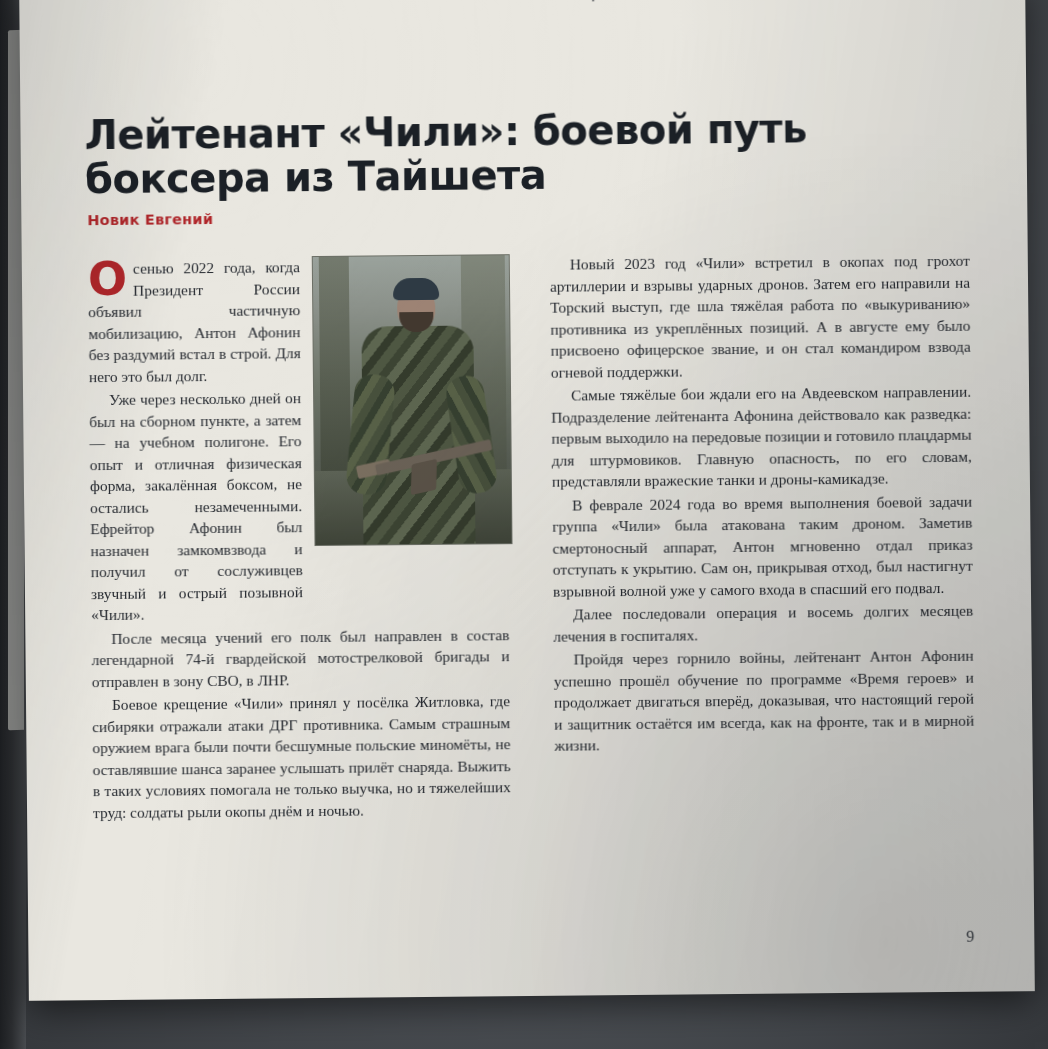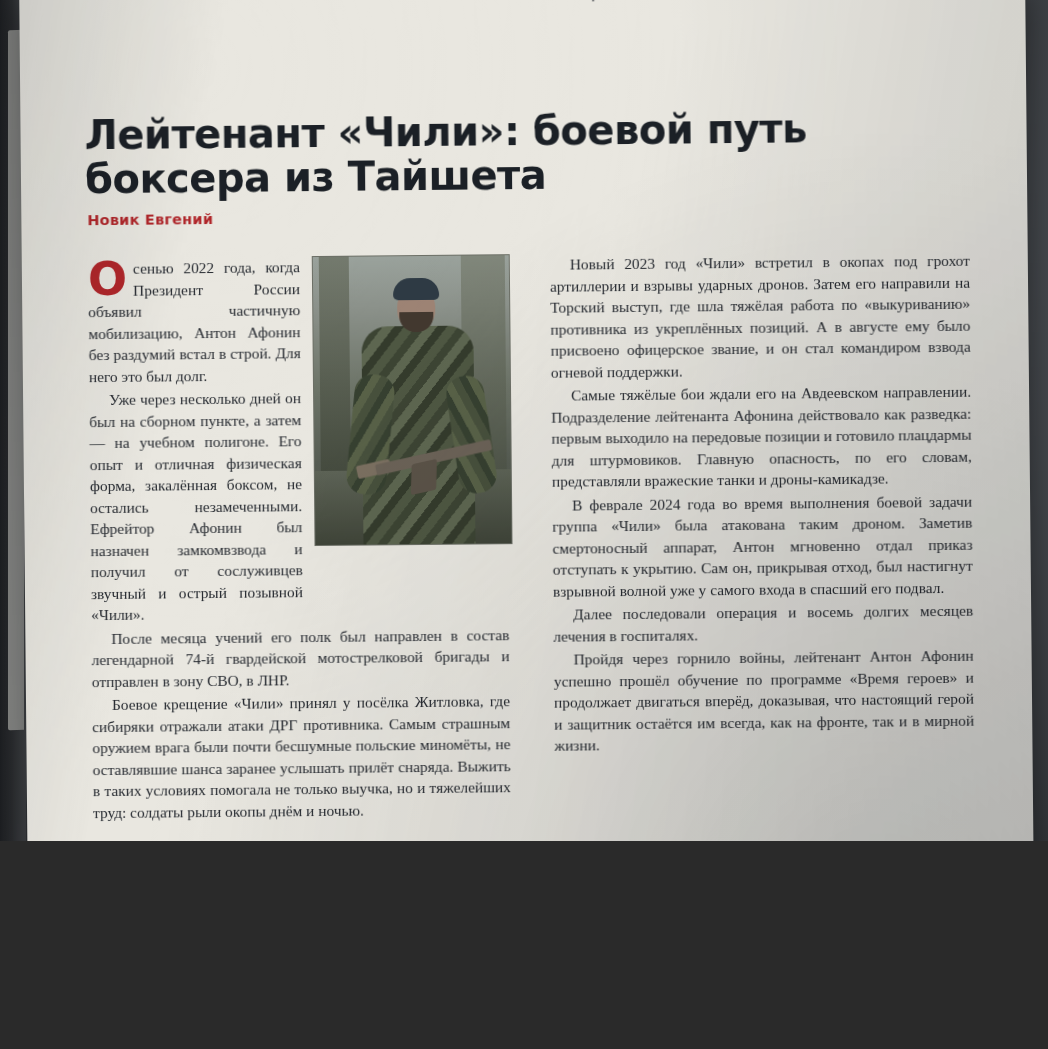--- a/index.html
+++ b/index.html
@@ -3,21 +3,21 @@
 <meta charset="utf-8">
 <style>
   html, body {
     margin: 0;
     padding: 0;
     background: #2a2a2a;
   }
   #page {
     position: relative;
     width: 1048px;
-    height: 841px;
+    height: 1049px;
     overflow: hidden;
     background: #4a4d52;
     font-family: "Liberation Serif", serif;
   }
 
   
   .backdrop {
     position: absolute;
     inset: 0;
     background:

